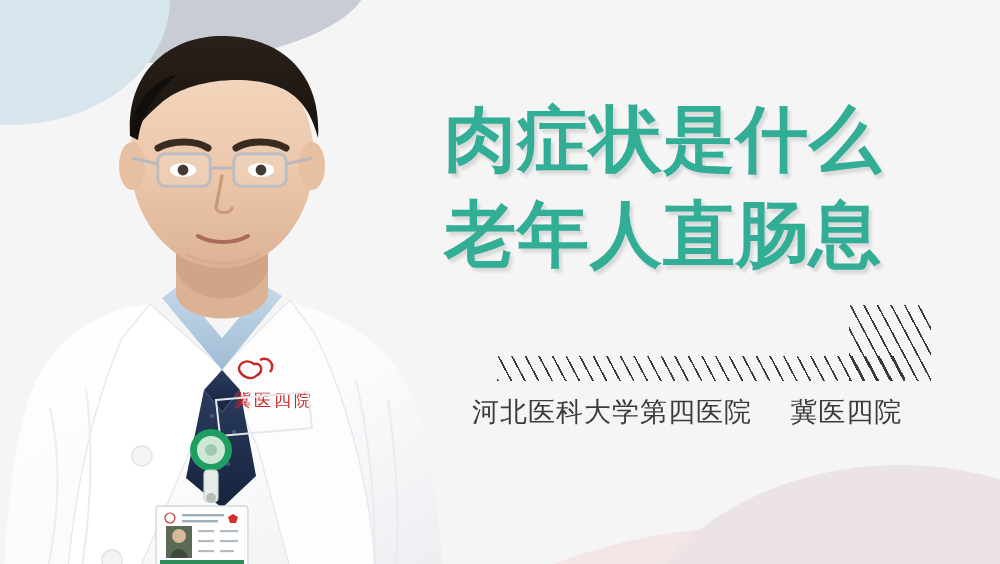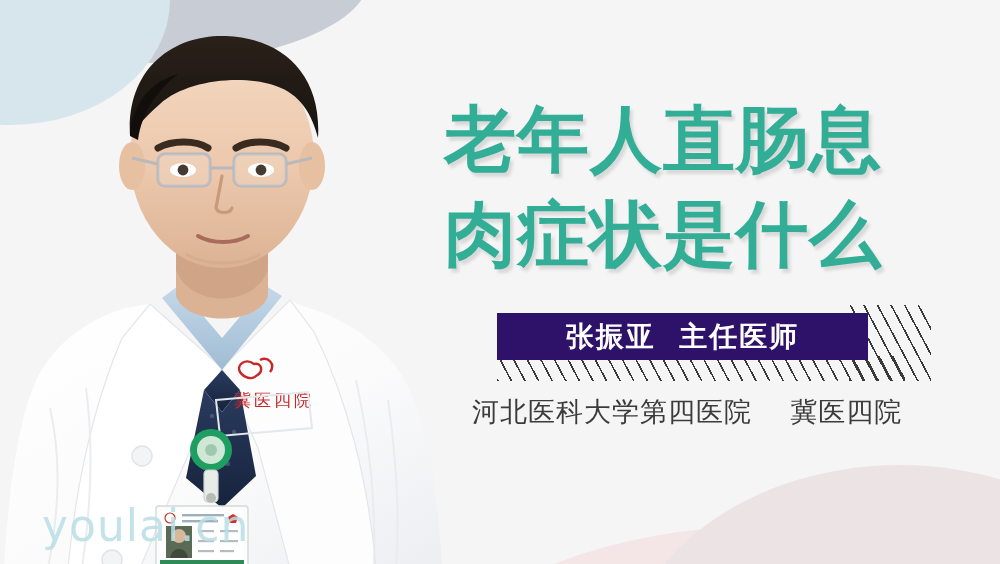--- a/index.html
+++ b/index.html
@@ -273,30 +273,26 @@
 
       <g stroke="#e9ebee" stroke-width="2" fill="none" opacity=".9">
         <path d="M60 400 C 72 452, 68 510, 58 560"></path>
         <path d="M96 380 C 104 440, 100 506, 92 560"></path>
         <path d="M398 392 C 406 448, 410 508, 406 560"></path>
         <path d="M366 372 C 380 434, 386 500, 384 560"></path>
       </g>
     </svg>
   </div>
 
-  <div class="watermark">youlai.cn</div>
 
   <div class="title-block">
+    <div class="title-line">肉症状是什么</div>
     <div class="title-line">老年人直肠息</div>
-    <div class="title-line">肉症状是什么</div>
   </div>
 
   <div class="badge-area">
     <div class="hatch hatch-bottom"></div>
     <div class="hatch hatch-right"></div>
-    <div class="name-badge">
-      <span class="name-badge-text">张振亚  主任医师</span>
-    </div>
   </div>
 
   <div class="affiliation">河北医科大学第四医院    冀医四院</div>
 
 </div>
 
 </body></html>

